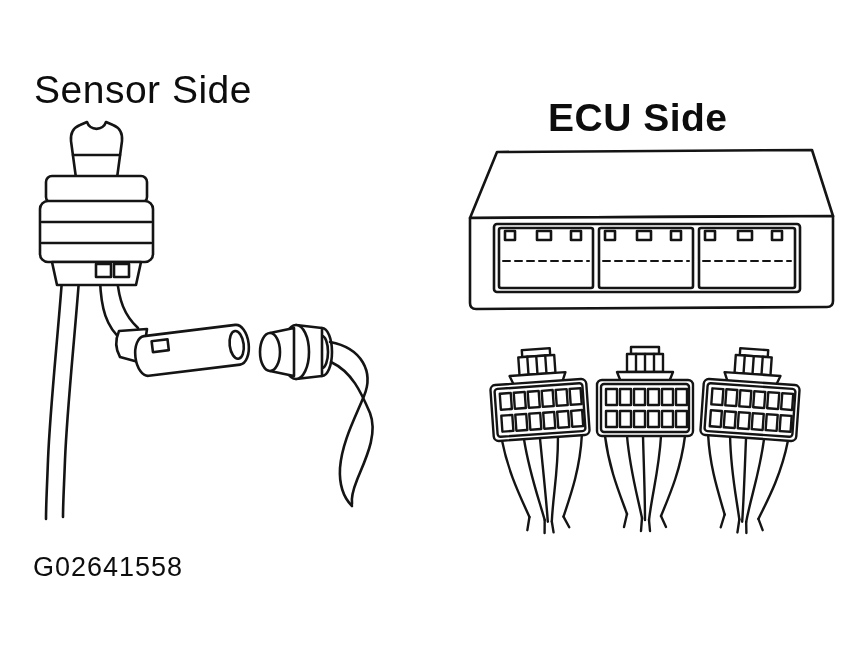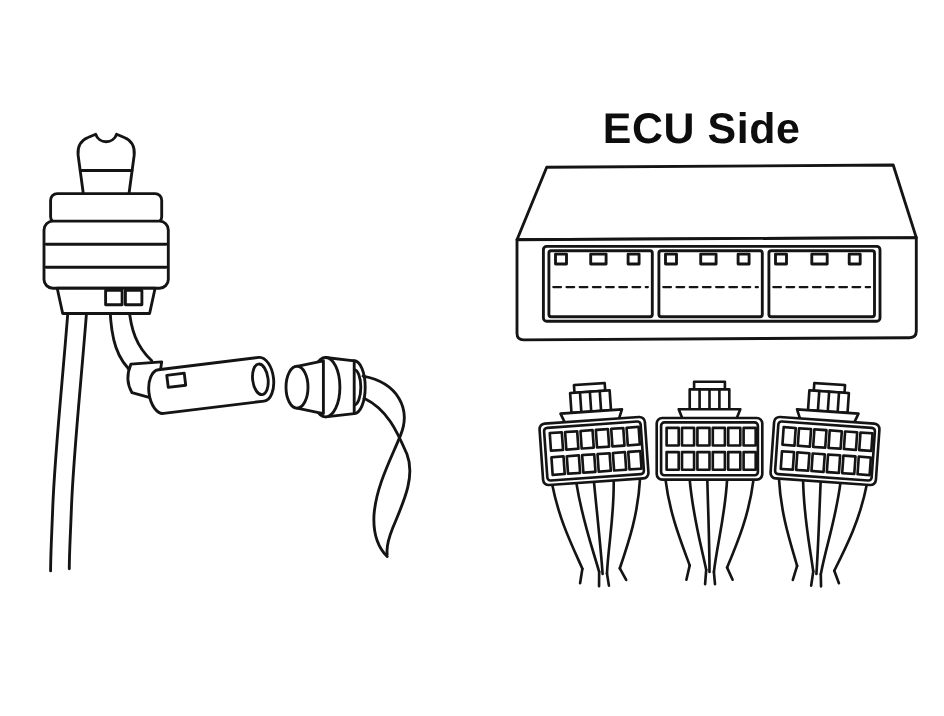--- a/index.html
+++ b/index.html
@@ -160,17 +160,19 @@
     </g>
     <g>
       <use href="#hconn" transform="translate(597,380)"></use>
     </g>
     <g>
       <use href="#hconn" transform="translate(702,382) rotate(4 48 28)"></use>
     </g>
 
   </svg>
 
+  <div class="label label-sensor">Sensor Side</div>
 
   <div class="label label-ecu">ECU Side</div>
 
+  <div class="label label-figid">G02641558</div>
 
 </div>
 
 </body></html>

